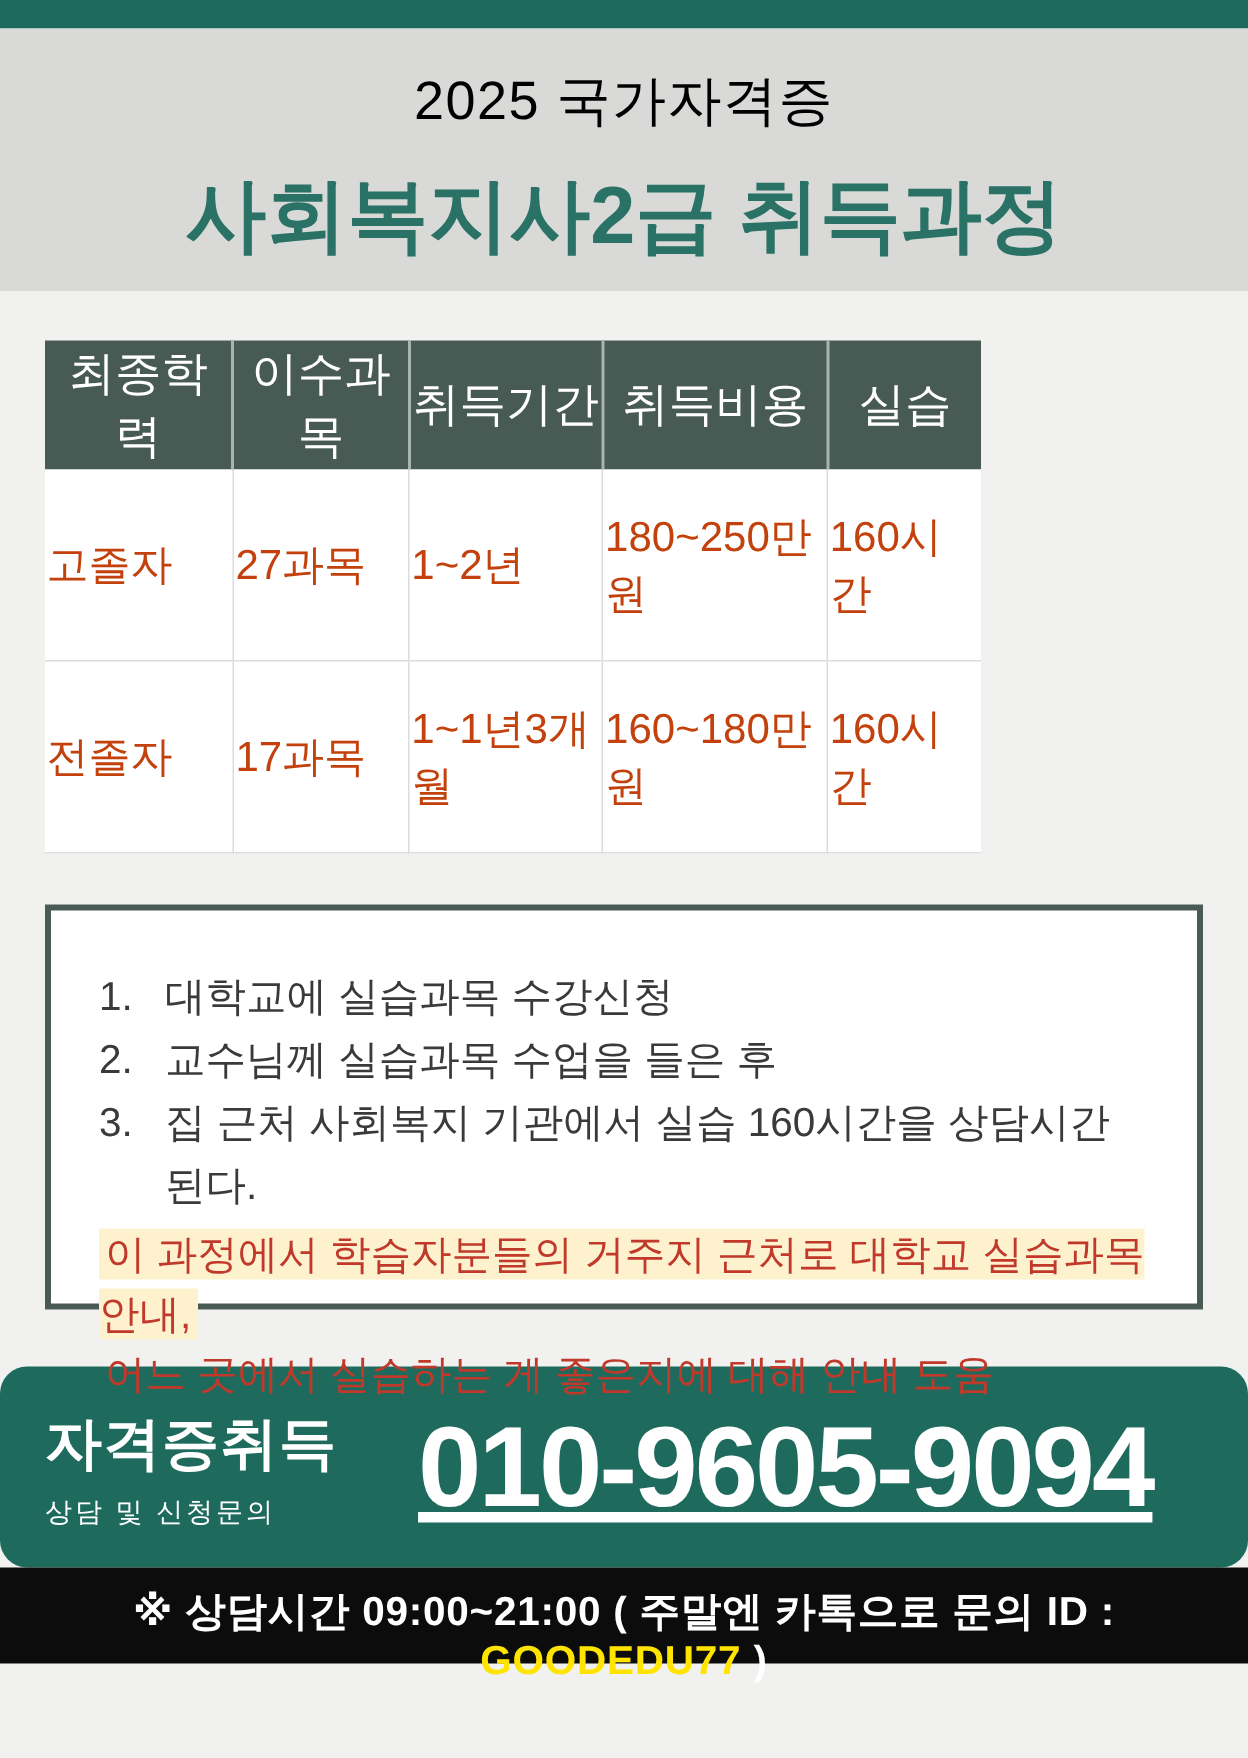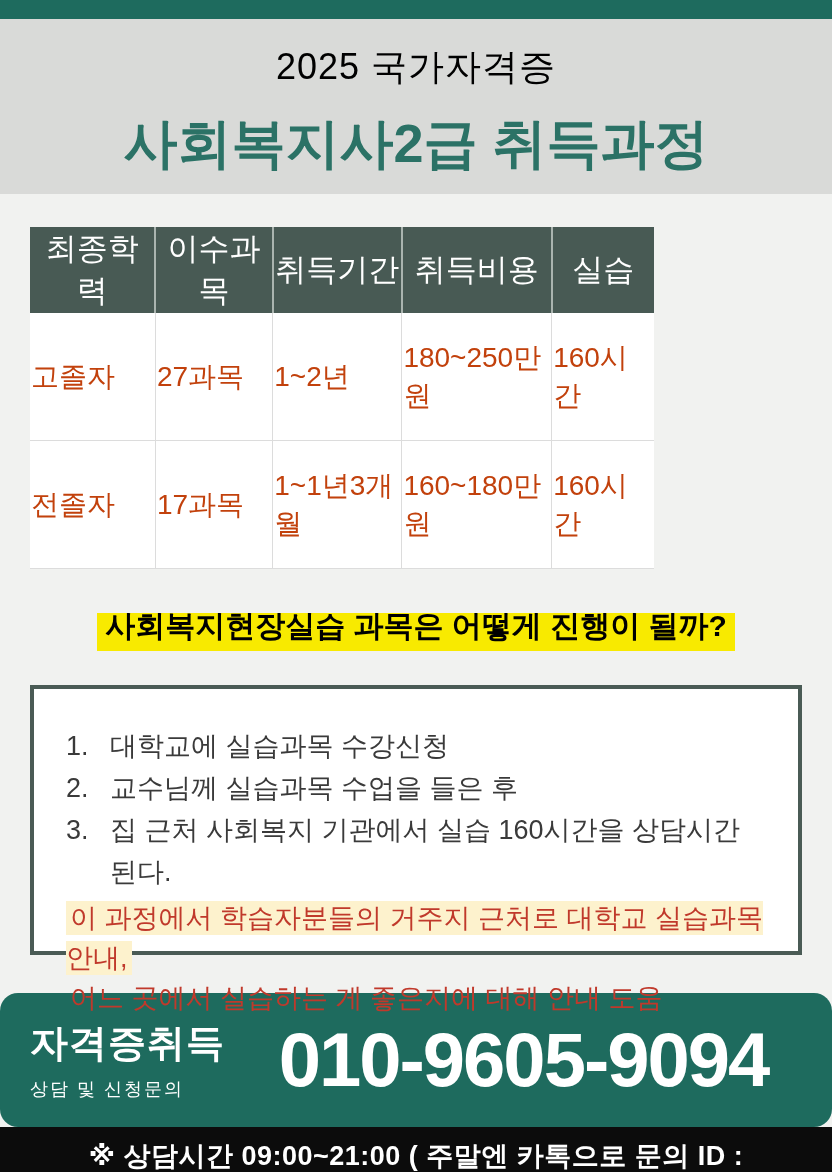--- a/index.html
+++ b/index.html
@@ -85,20 +85,21 @@
     color:#ffffff;
     border-radius:18px;
   }
   .footer-left { flex:0 0 auto; }
   .footer-left .l1 { font-size:38px; font-weight:bold; letter-spacing:1px; }
   .footer-left .l2 { font-size:18px; margin-top:8px; letter-spacing:2px; }
   .footer-phone {
     flex:1; text-align:center;
     font-size:76px; font-weight:bold; letter-spacing:-2px;
     white-space:nowrap;
+    text-decoration:underline;
   }
 
   .bottom-bar {
     height:64px; background:#0c0c0c;
     text-align:center; box-sizing:border-box; padding-top:11px;
     font-size:27px; font-weight:bold; color:#ffffff;
     letter-spacing:0.5px;
   }
   .bottom-bar .kakao { color:#ffe400; }
 </style>
@@ -142,23 +143,20 @@
       <tr>
         <td>전졸자</td>
         <td>17과목</td>
         <td>1~1년3개월</td>
         <td>160~180만원</td>
         <td>160시간</td>
       </tr>
     </tbody>
   </table>
 
-  <div class="question-wrap">
-    <span class="question">사회복지현장실습 과목은 어떻게 진행이 될까?</span>
-  </div>
 
   <div class="steps-box">
     <div class="step">
       <span class="step-num">1.</span>
       <span>대학교에 실습과목 수강신청</span>
     </div>
     <div class="step">
       <span class="step-num">2.</span>
       <span>교수님께 실습과목 수업을 들은 후</span>
     </div>

